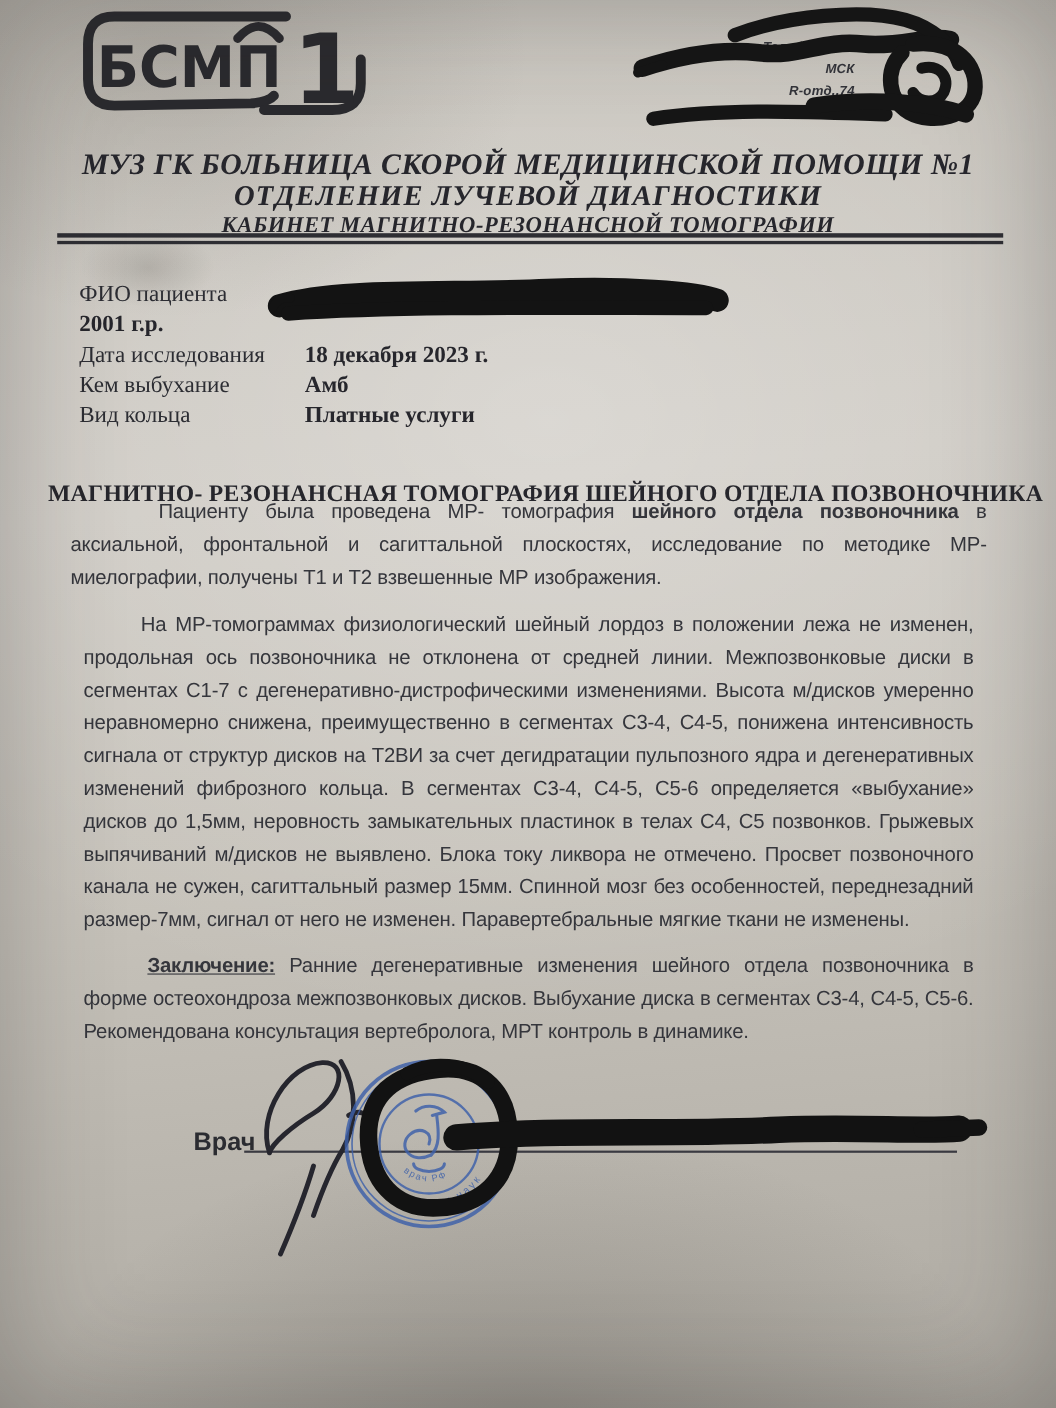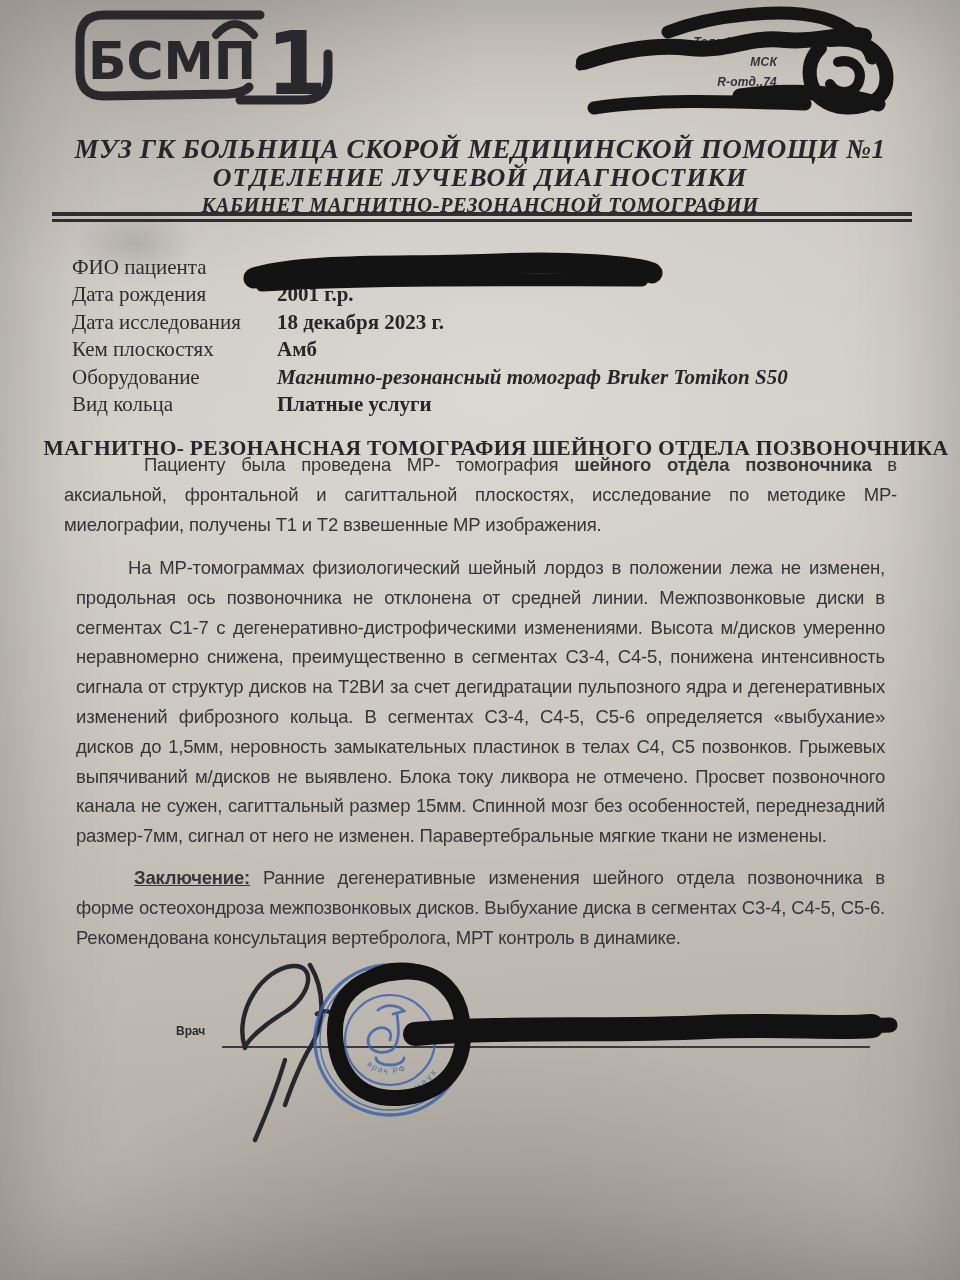--- a/index.html
+++ b/index.html
@@ -59,21 +59,21 @@
     text-align:justify;color:#35363c;}
   .p1{position:absolute;left:64px;top:450px;width:833px;margin:0;text-indent:80px;}
   .flow{position:absolute;left:64px;top:541px;width:833px;}
   .flow p{margin:12px;}
   .p2{text-indent:52px;}
   .concl{text-indent:58px;}
   .clabel{font-weight:bold;text-decoration:underline;}
   .b{font-weight:bold;}
 
   
-  .sig-label{position:absolute;left:176px;top:1024px;font-weight:bold;font-size:12px;color:#2b2c31;}
+  .sig-label{position:absolute;left:176px;top:1024px;font-weight:bold;font-size:23px;color:#2b2c31;}
   .sig-line{position:absolute;left:222px;top:1046px;width:648px;height:2px;background:#3a3a41;}
   .sig-svg{left:215px;top:952px;z-index:2;}
   .stamp-svg{left:311px;top:961px;z-index:3;}
   .marker-svg{left:278px;top:942px;z-index:6;}
 </style>
 </head>
 <body>
 
 <div class="paper">
 
@@ -112,34 +112,29 @@
     <div class="h3">КАБИНЕТ МАГНИТНО-РЕЗОНАНСНОЙ ТОМОГРАФИИ</div>
   </div>
   <div class="rule"></div>
 
   <div class="fields">
     <div class="frow">
       <span class="flabel">ФИО пациента</span>
       <span class="fvalue"></span>
     </div>
     <div class="frow">
-      <span class="flabel">Дата рождения</span>
       <span class="fvalue">2001 г.р.</span>
     </div>
     <div class="frow">
       <span class="flabel">Дата исследования</span>
       <span class="fvalue">18 декабря 2023 г.</span>
     </div>
     <div class="frow">
-      <span class="flabel">Кем плоскостях</span>
+      <span class="flabel">Кем выбухание</span>
       <span class="fvalue">Амб</span>
-    </div>
-    <div class="frow">
-      <span class="flabel">Оборудование</span>
-      <span class="fvalue it">Магнитно-резонансный томограф Bruker Tomikon S50</span>
     </div>
     <div class="frow">
       <span class="flabel">Вид кольца</span>
       <span class="fvalue">Платные услуги</span>
     </div>
   </div>
 
   <svg class="fio-redact-svg" width="430" height="46" viewBox="0 0 430 46">
     <g stroke="#131313" fill="none" stroke-linecap="round">
       <path d="M 16,26 C 70,10 170,16 260,12 C 330,9 396,14 414,21" stroke-width="21"></path>

